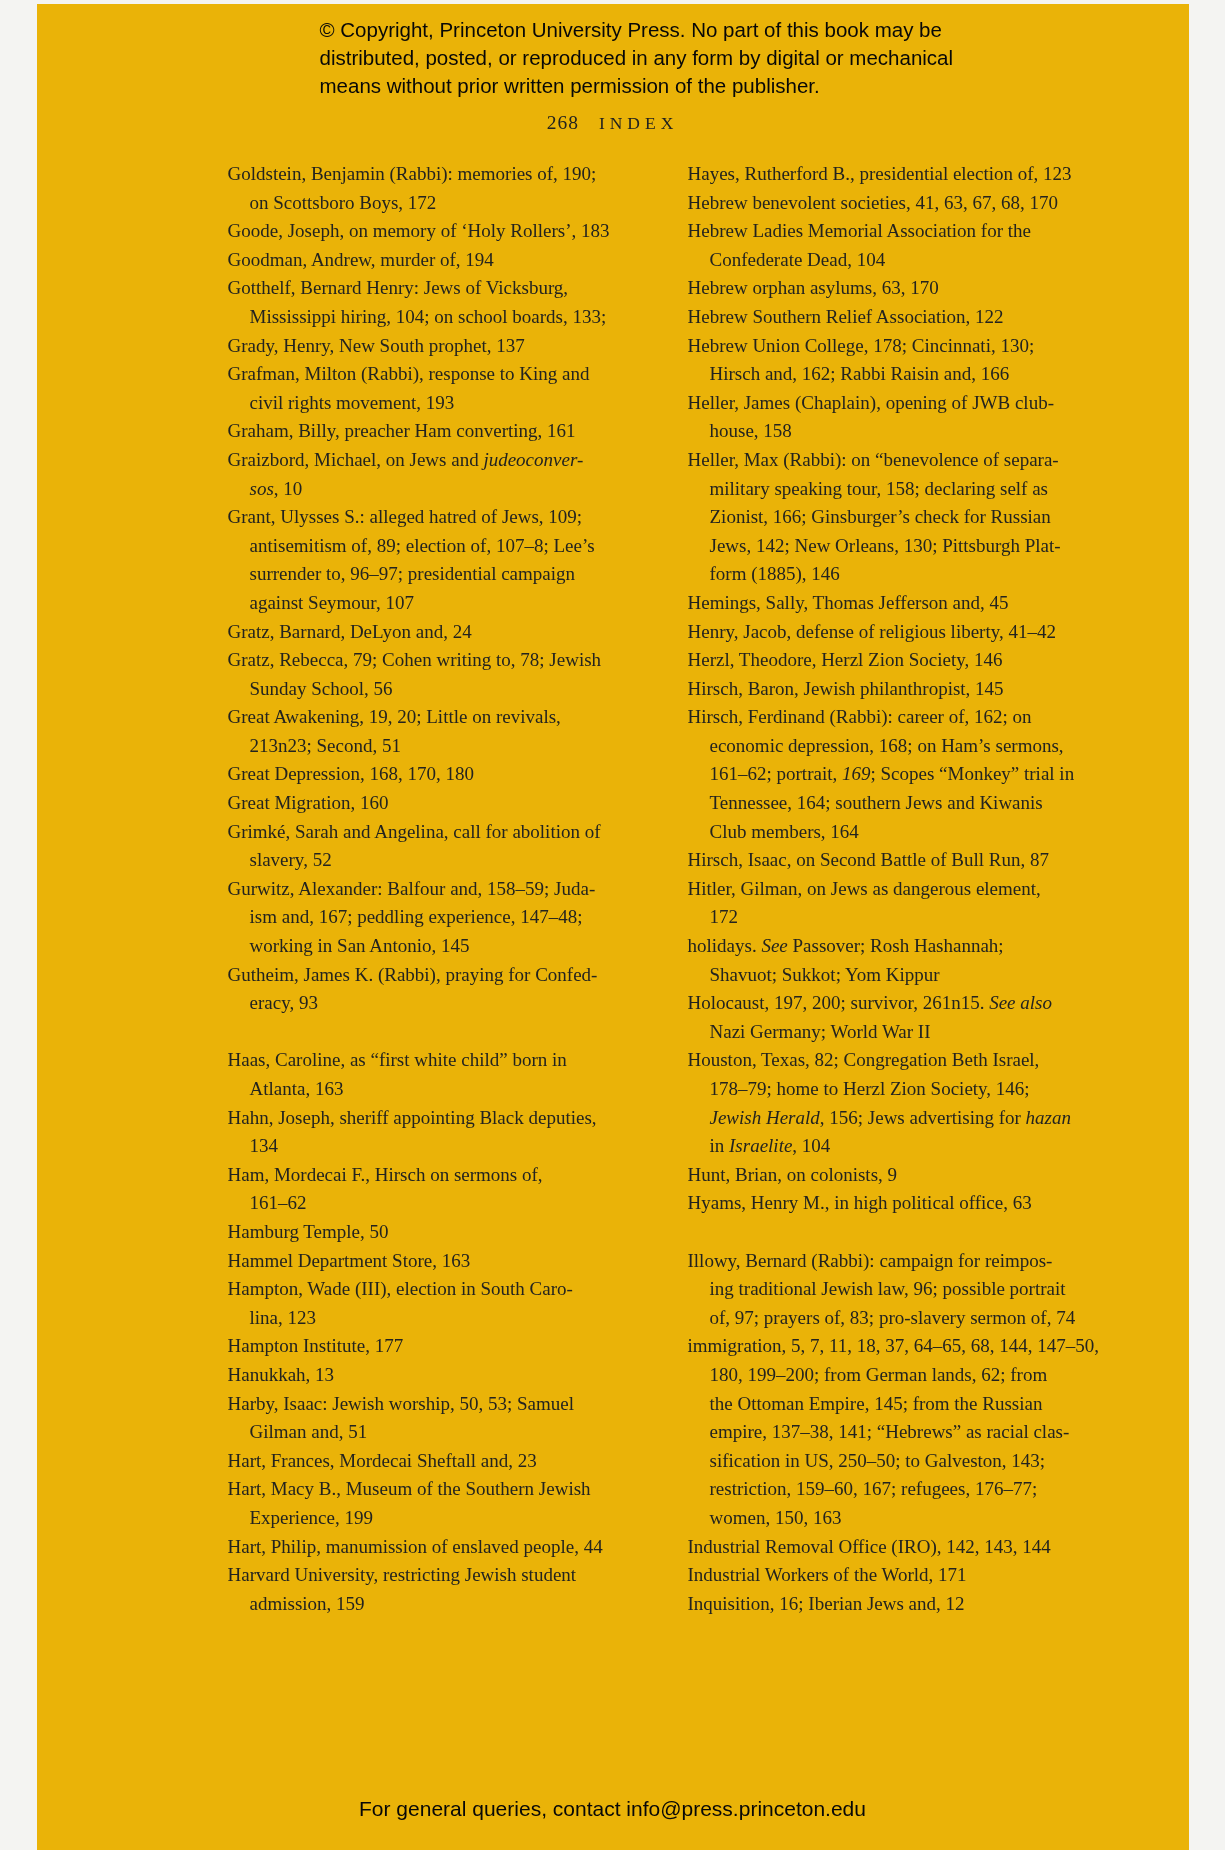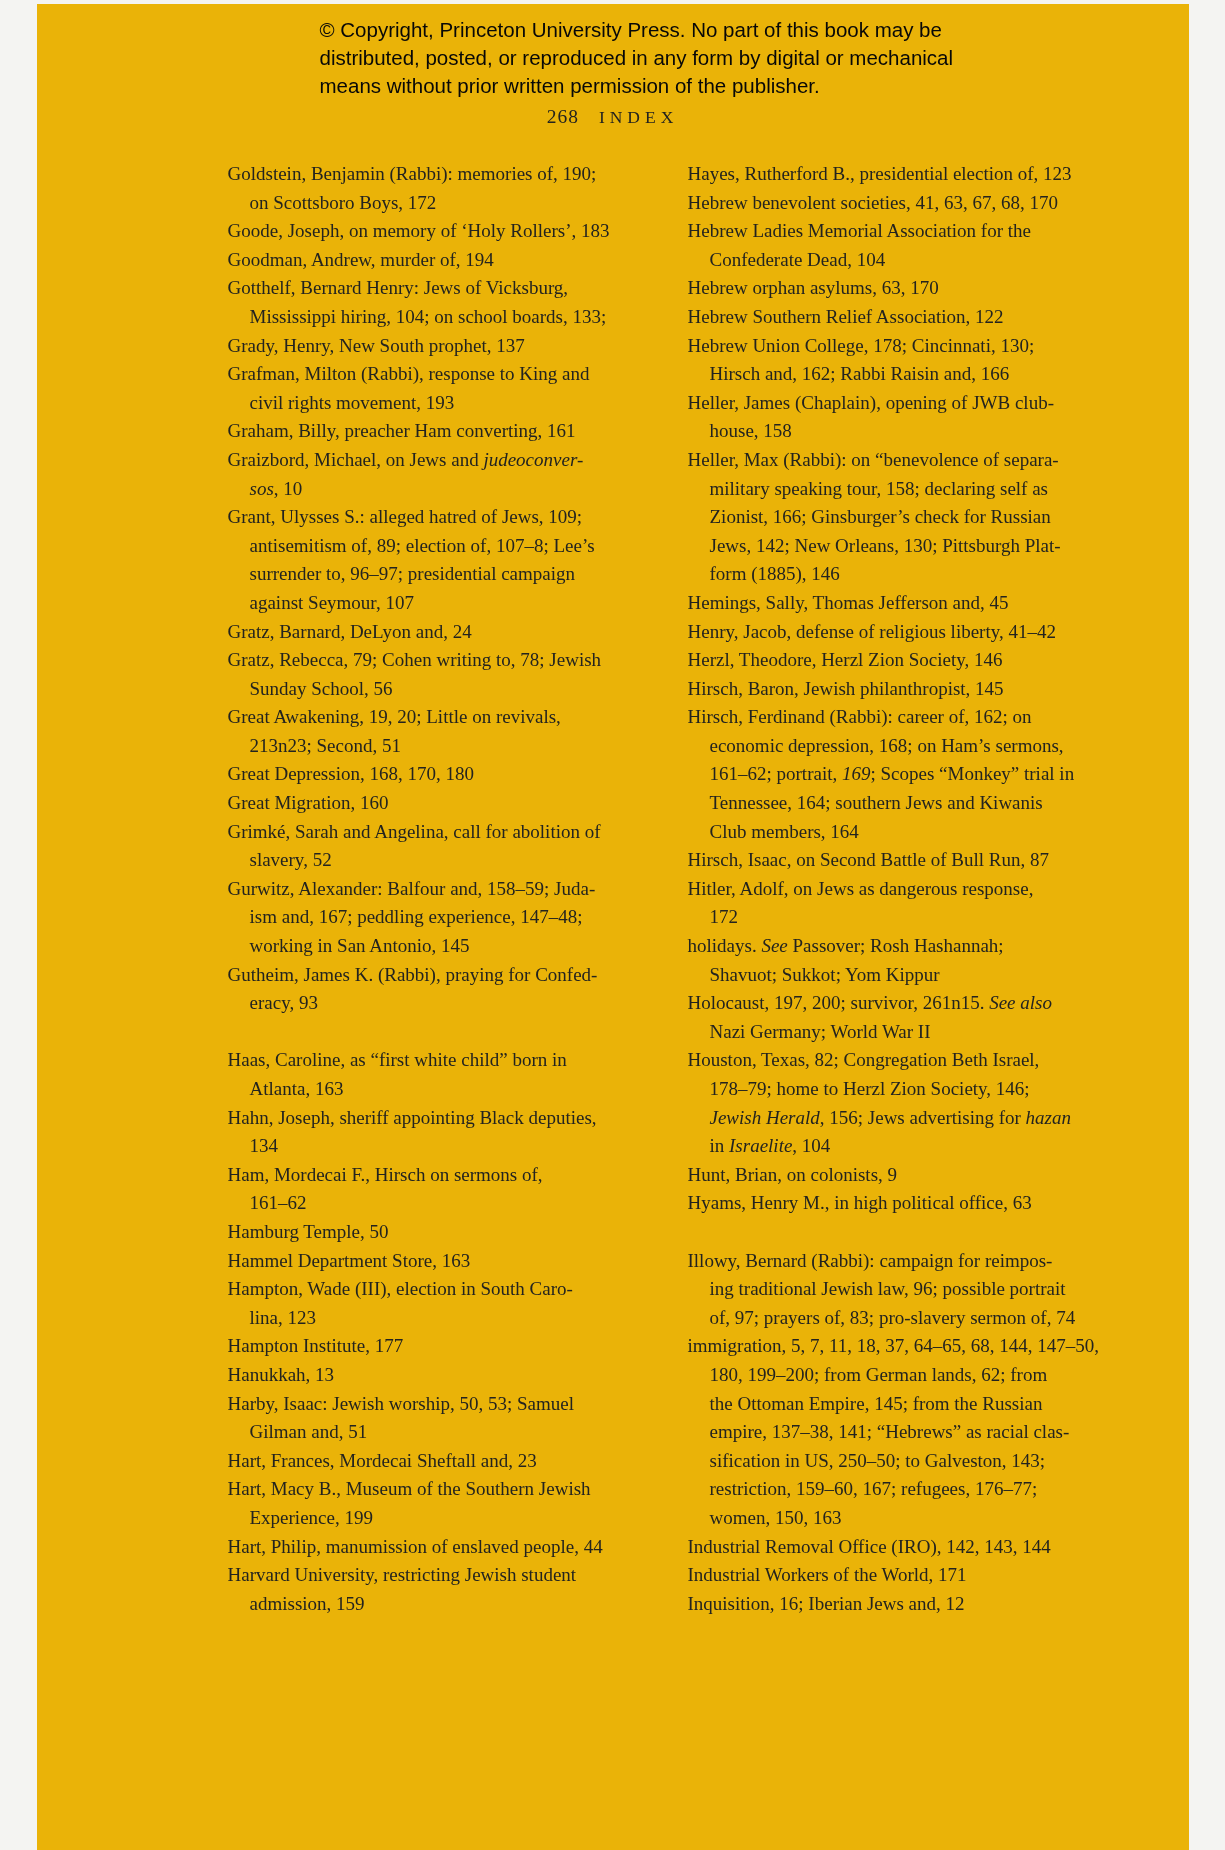--- a/index.html
+++ b/index.html
@@ -21,21 +21,21 @@
     left: 283px;
     top: 12px;
     width: 690px;
     font-family: "Liberation Sans", sans-serif;
     font-size: 20.5px;
     line-height: 28px;
     color: #080808;
   }
   .page-header {
     position: absolute;
-    top: 102px;
+    top: 108px;
     left: 0;
     width: 100%;
     text-align: center;
     font-family: "Liberation Serif", serif;
     font-size: 19.5px;
     color: #23231f;
   }
   .page-number {
     letter-spacing: 1px;
   }
@@ -254,21 +254,21 @@
           <div class="line">Hirsch, Ferdinand (Rabbi): career of, 162; on</div>
           <div class="line cont">economic depression, 168; on Ham’s sermons,</div>
           <div class="line cont">161–62; portrait, <i>169</i>; Scopes “Monkey” trial in</div>
           <div class="line cont">Tennessee, 164; southern Jews and Kiwanis</div>
           <div class="line cont">Club members, 164</div>
         </div>
         <div class="entry">
           <div class="line">Hirsch, Isaac, on Second Battle of Bull Run, 87</div>
         </div>
         <div class="entry">
-          <div class="line">Hitler, Adolf, on Jews as dangerous response,</div>
+          <div class="line">Hitler, Gilman, on Jews as dangerous element,</div>
           <div class="line cont">172</div>
         </div>
         <div class="entry">
           <div class="line">holidays. <i>See</i> Passover; Rosh Hashannah;</div>
           <div class="line cont">Shavuot; Sukkot; Yom Kippur</div>
         </div>
         <div class="entry">
           <div class="line">Holocaust, 197, 200; survivor, 261n15. <i>See also</i></div>
           <div class="line cont">Nazi Germany; World War II</div>
         </div>
@@ -304,14 +304,17 @@
         </div>
         <div class="entry">
           <div class="line">Industrial Workers of the World, 171</div>
         </div>
         <div class="entry">
           <div class="line">Inquisition, 16; Iberian Jews and, 12</div>
         </div>
       </div>
   </div>
 
+  <div class="footer">
+    <span>For general queries, contact info@press.princeton.edu</span>
+  </div>
 
 </div>
 
 </body></html>

